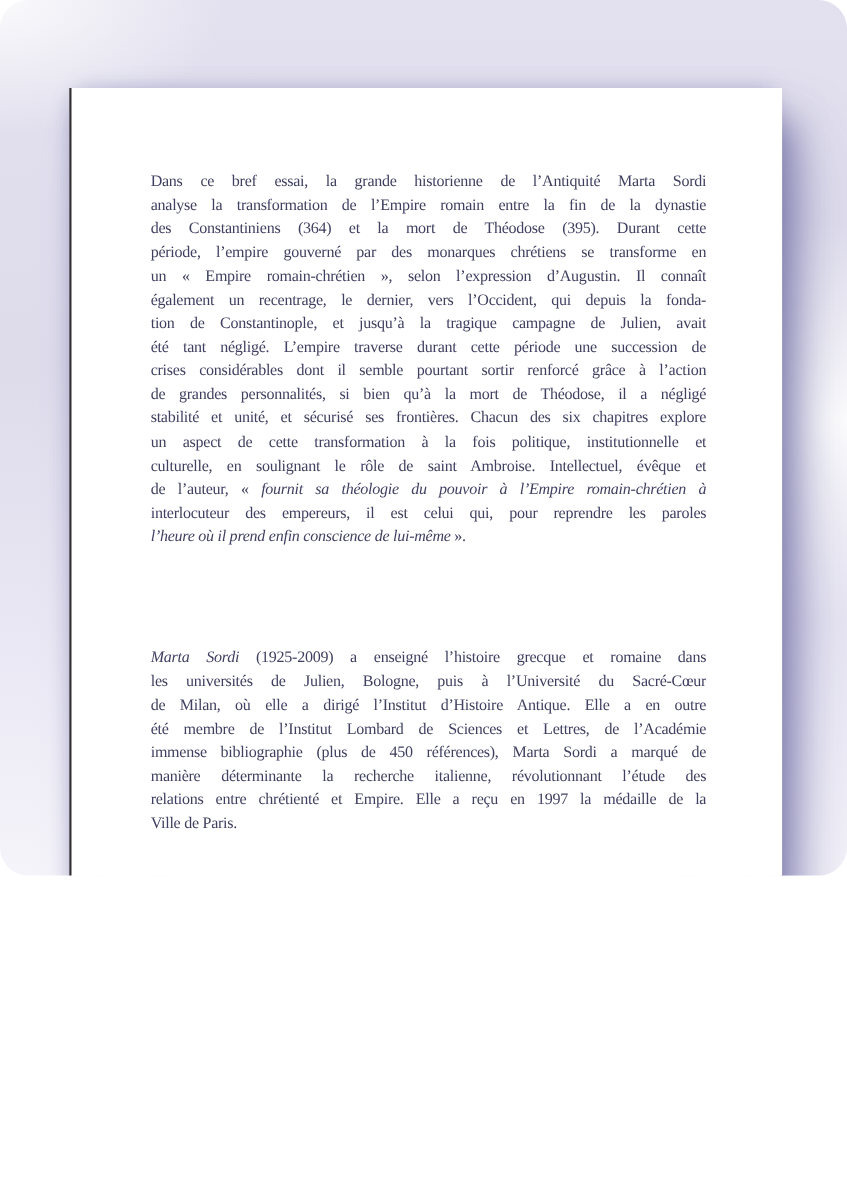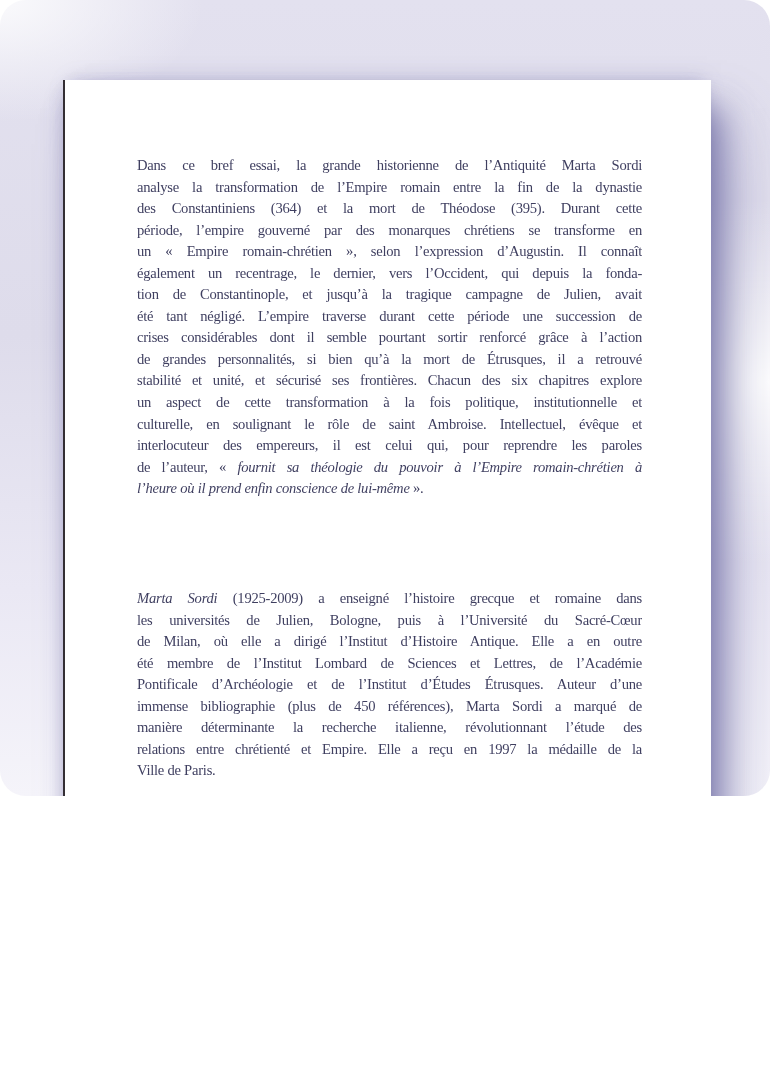--- a/index.html
+++ b/index.html
@@ -71,35 +71,34 @@
     <div class="textblock synopsis">
         <div class="jline"><span>Dans ce bref essai, la grande historienne de l’Antiquité Marta Sordi</span></div>
         <div class="jline"><span>analyse la transformation de l’Empire romain entre la fin de la dynastie</span></div>
         <div class="jline"><span>des Constantiniens (364) et la mort de Théodose (395). Durant cette</span></div>
         <div class="jline"><span>période, l’empire gouverné par des monarques chrétiens se transforme en</span></div>
         <div class="jline"><span>un « Empire romain-chrétien », selon l’expression d’Augustin. Il connaît</span></div>
         <div class="jline"><span>également un recentrage, le dernier, vers l’Occident, qui depuis la fonda-</span></div>
         <div class="jline"><span>tion de Constantinople, et jusqu’à la tragique campagne de Julien, avait</span></div>
         <div class="jline"><span>été tant négligé. L’empire traverse durant cette période une succession de</span></div>
         <div class="jline"><span>crises considérables dont il semble pourtant sortir renforcé grâce à l’action</span></div>
-        <div class="jline"><span>de grandes personnalités, si bien qu’à la mort de Étrusques, il a retrouvé</span></div>
+        <div class="jline"><span>de grandes personnalités, si bien qu’à la mort de Théodose, il a négligé</span></div>
         <div class="jline"><span>stabilité et unité, et sécurisé ses frontières. Chacun des six chapitres explore</span></div>
         <div class="jline"><span>un aspect de cette transformation à la fois politique, institutionnelle et</span></div>
         <div class="jline"><span>culturelle, en soulignant le rôle de saint Ambroise. Intellectuel, évêque et</span></div>
+        <div class="jline"><span>de l’auteur, « </span><i>fournit sa théologie du pouvoir à l’Empire romain-chrétien à</i></div>
         <div class="jline"><span>interlocuteur des empereurs, il est celui qui, pour reprendre les paroles</span></div>
-        <div class="jline"><span>de l’auteur, « </span><i>fournit sa théologie du pouvoir à l’Empire romain-chrétien à</i></div>
         <div class="jline last"><i>l’heure où il prend enfin conscience de lui-même</i><span> ».</span></div>
       </div>
 
     <div class="textblock bio">
         <div class="jline"><i>Marta Sordi</i><span> (1925-2009) a enseigné l’histoire grecque et romaine dans</span></div>
         <div class="jline"><span>les universités de Julien, Bologne, puis à l’Université du Sacré-Cœur</span></div>
         <div class="jline"><span>de Milan, où elle a dirigé l’Institut d’Histoire Antique. Elle a en outre</span></div>
         <div class="jline"><span>été membre de l’Institut Lombard de Sciences et Lettres, de l’Académie</span></div>
-        <div class="jline"><span>Pontificale d’Archéologie et de l’Institut d’Études Étrusques. Auteur d’une</span></div>
         <div class="jline"><span>immense bibliographie (plus de 450 références), Marta Sordi a marqué de</span></div>
         <div class="jline"><span>manière déterminante la recherche italienne, révolutionnant l’étude des</span></div>
         <div class="jline"><span>relations entre chrétienté et Empire. Elle a reçu en 1997 la médaille de la</span></div>
         <div class="jline last"><span>Ville de Paris.</span></div>
       </div>
 
     <div class="barcode-block">
       <div class="isbn-row">
         <span>ISBN</span>
         <span>978-2-9550225-2-8</span>

